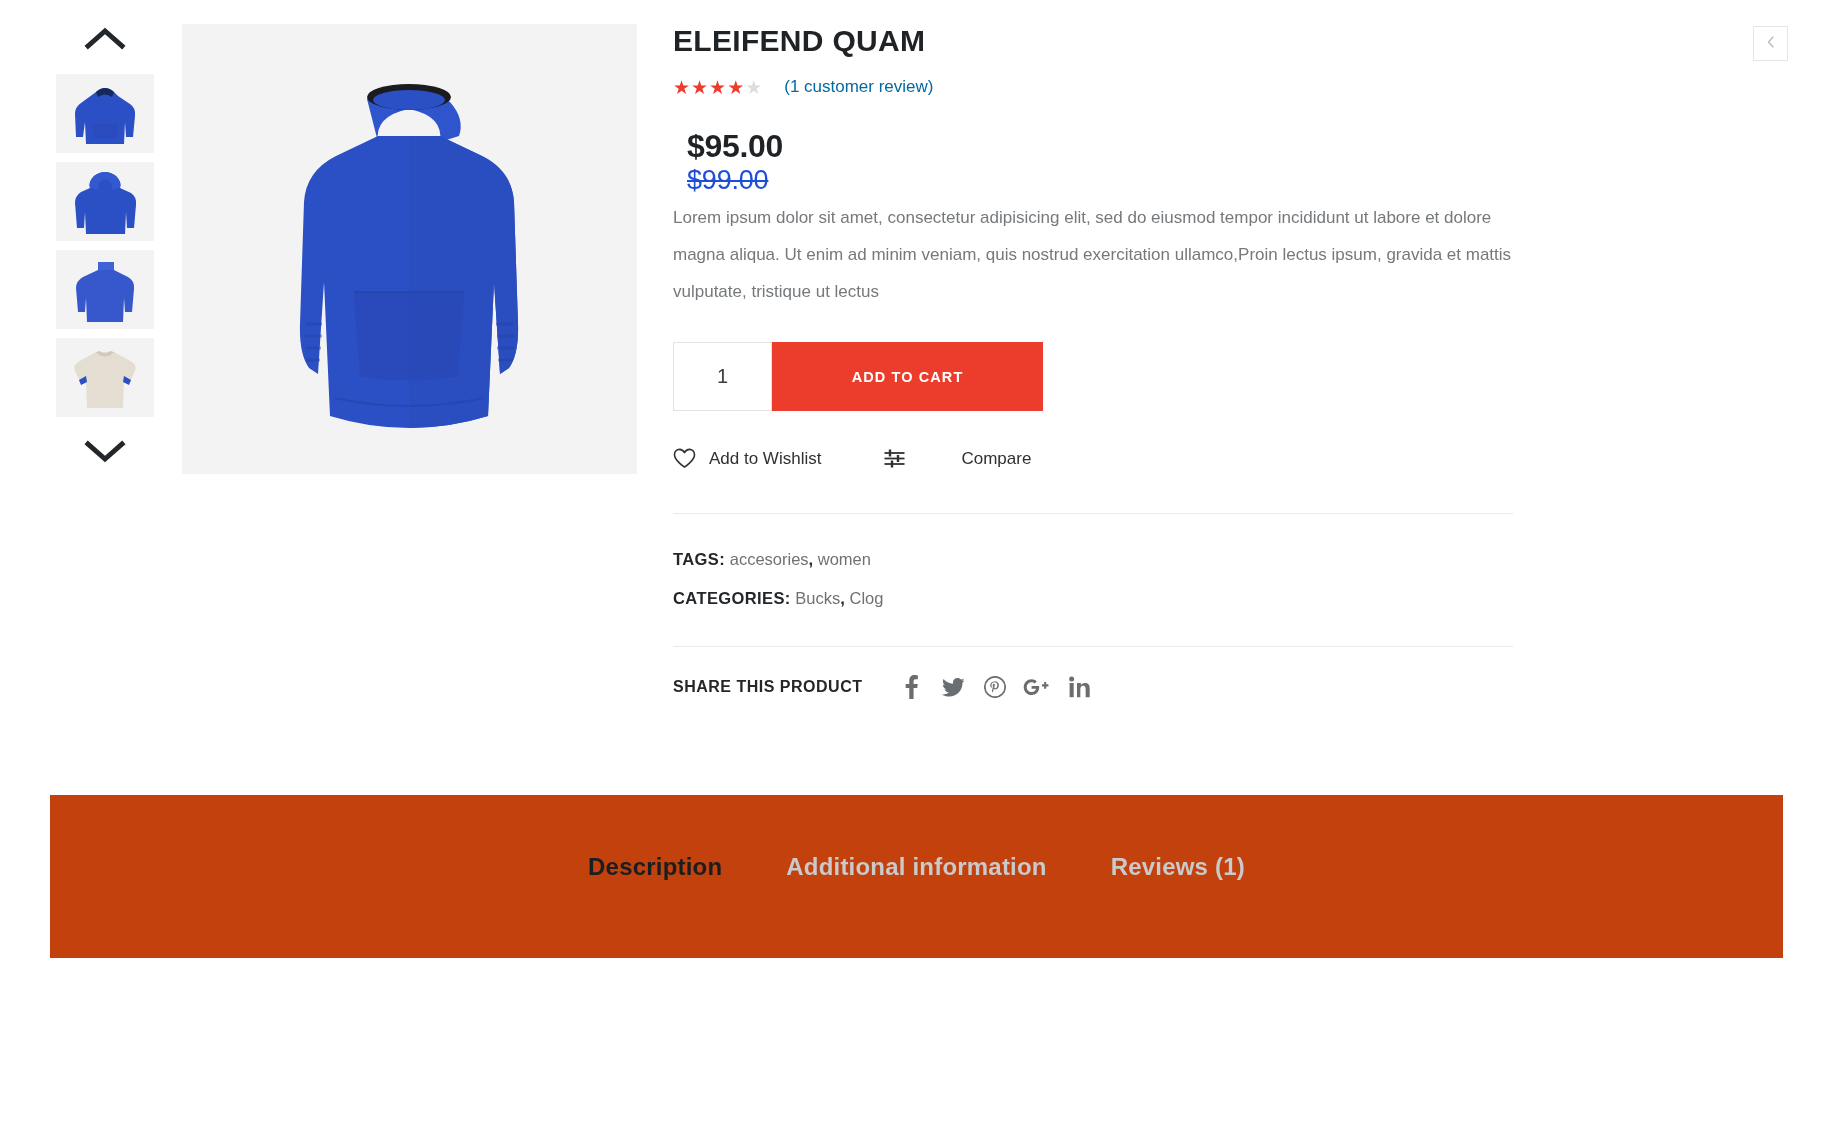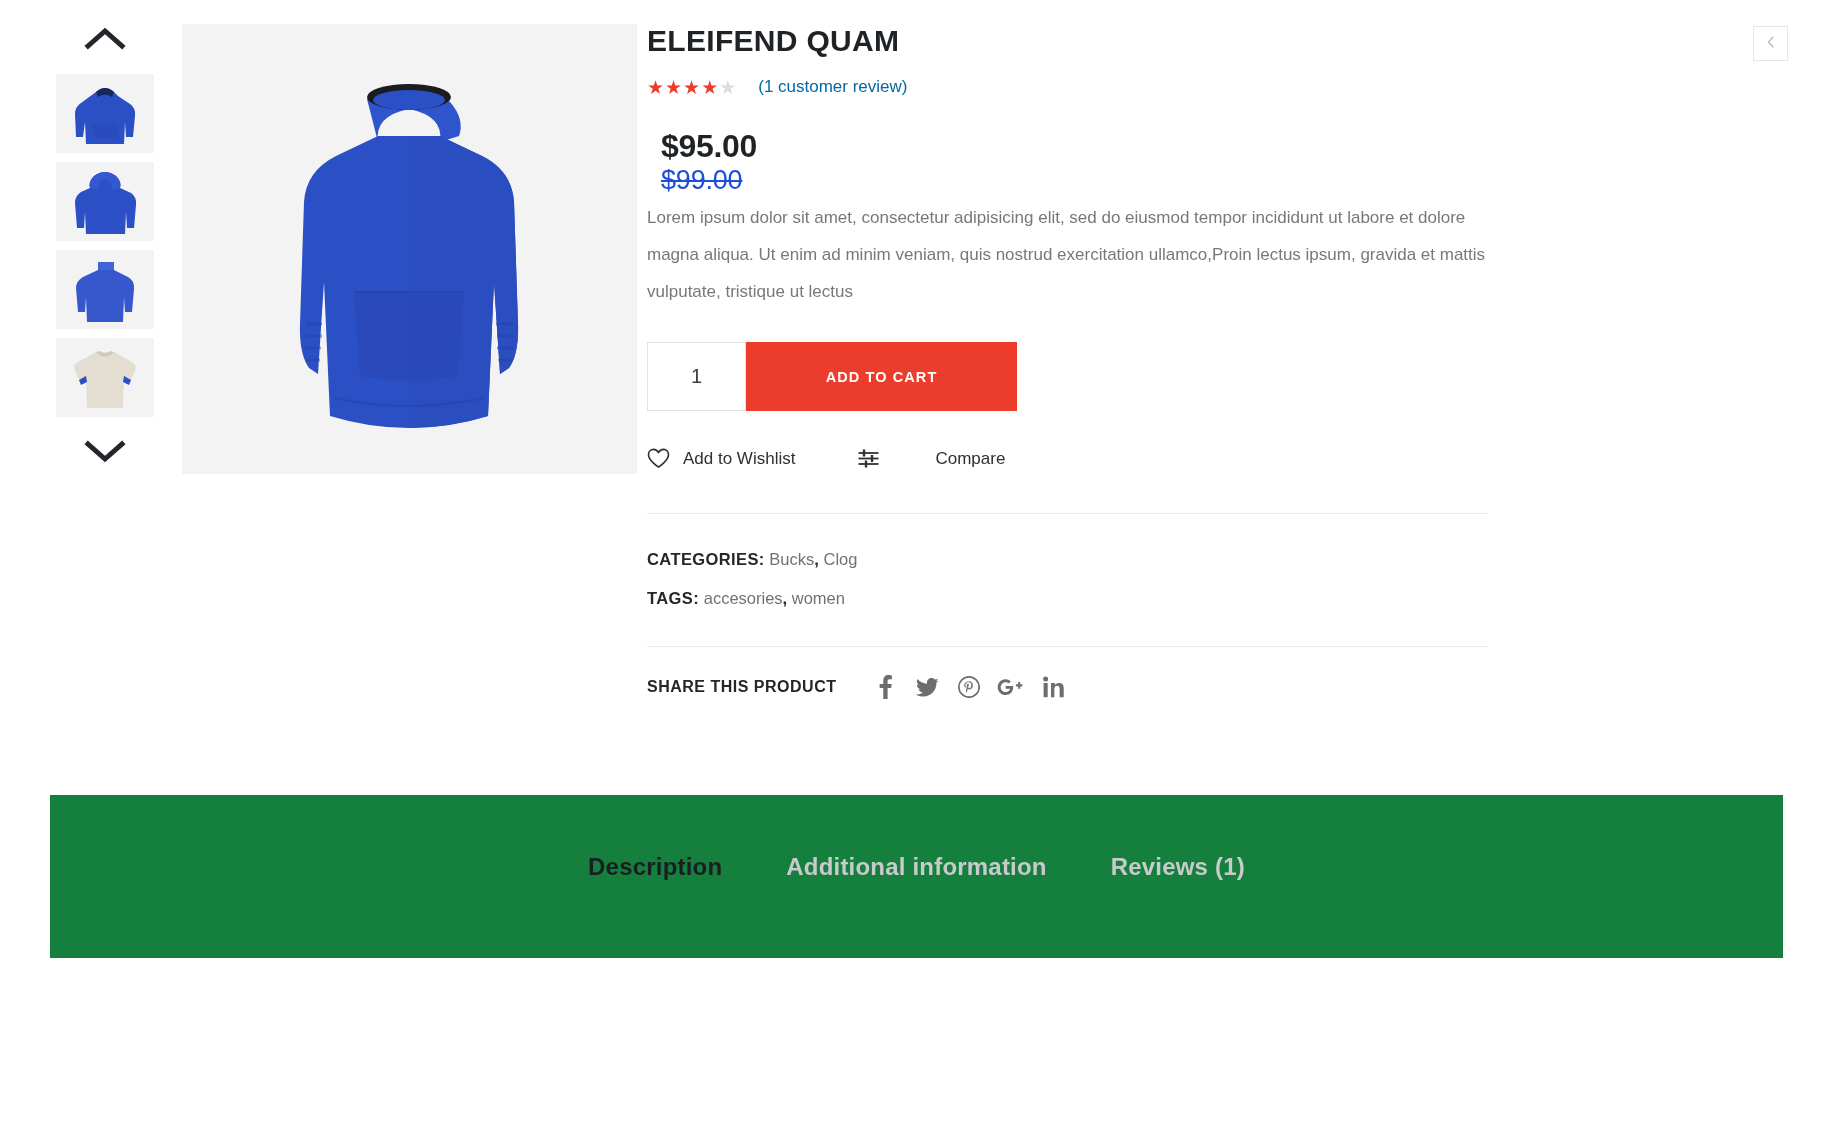--- a/index.html
+++ b/index.html
@@ -53,21 +53,21 @@
     left: 182px; top: 24px;
     width: 455px; height: 450px;
     background: #f3f3f3;
     overflow: hidden;
   }
   .main-image svg { display: block; }
 
   
   .summary {
     position: absolute;
-    left: 647px; top: 20px;
+    left: 673px; top: 20px;
     width: 1110px;
   }
   .prod-title {
     font-size: 30px;
     font-weight: bold;
     color: #1f2326;
     letter-spacing: 0.3px;
     margin: 0 0 0 0;
     line-height: 42px;
   }
@@ -204,21 +204,21 @@
     background: #fff;
     display: flex; align-items: center; justify-content: center;
     cursor: pointer;
   }
 
   
   .tabs-panel {
     position: absolute;
     left: 50px; top: 795px;
     width: 1733px; height: 163px;
-    background: #15803d;
+    background: #c2410c;
   }
   .tabs-nav {
     position: absolute;
     left: 0; right: 0; top: 58px;
     display: flex; justify-content: center;
     gap: 64px;
   }
   .tab {
     font-size: 24px;
     font-weight: bold;
@@ -376,28 +376,28 @@
         </span>
         <span>Compare</span>
       </div>
 
     </div>
 
     <div class="divider"></div>
 
     <div class="meta-block">
       <div class="meta-line">
+        <span class="meta-label">TAGS:</span>
+        <span class="meta-link">accesories</span><span class="meta-sep">,</span>
+        <span class="meta-link">women</span>
+      </div>
+      <div class="meta-line">
         <span class="meta-label">CATEGORIES:</span>
         <span class="meta-link">Bucks</span><span class="meta-sep">,</span>
         <span class="meta-link">Clog</span>
-      </div>
-      <div class="meta-line">
-        <span class="meta-label">TAGS:</span>
-        <span class="meta-link">accesories</span><span class="meta-sep">,</span>
-        <span class="meta-link">women</span>
       </div>
     </div>
 
     <div class="divider2"></div>
 
     <div class="share-row">
       <span class="share-label">SHARE THIS PRODUCT</span>
       <div class="share-icons">
 
         <div class="share-ico">

